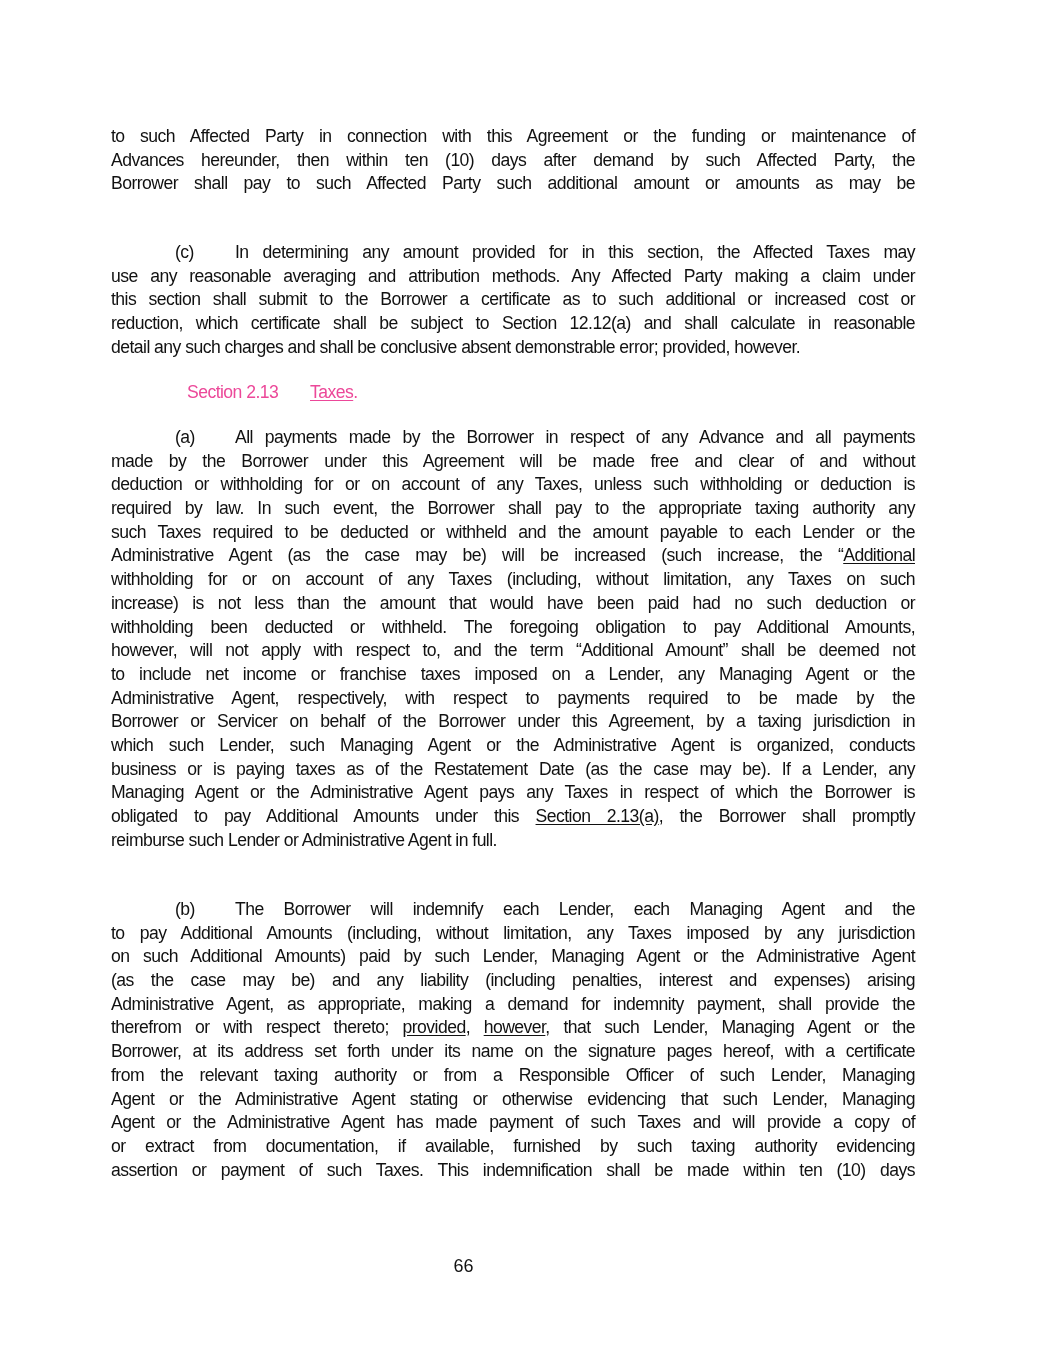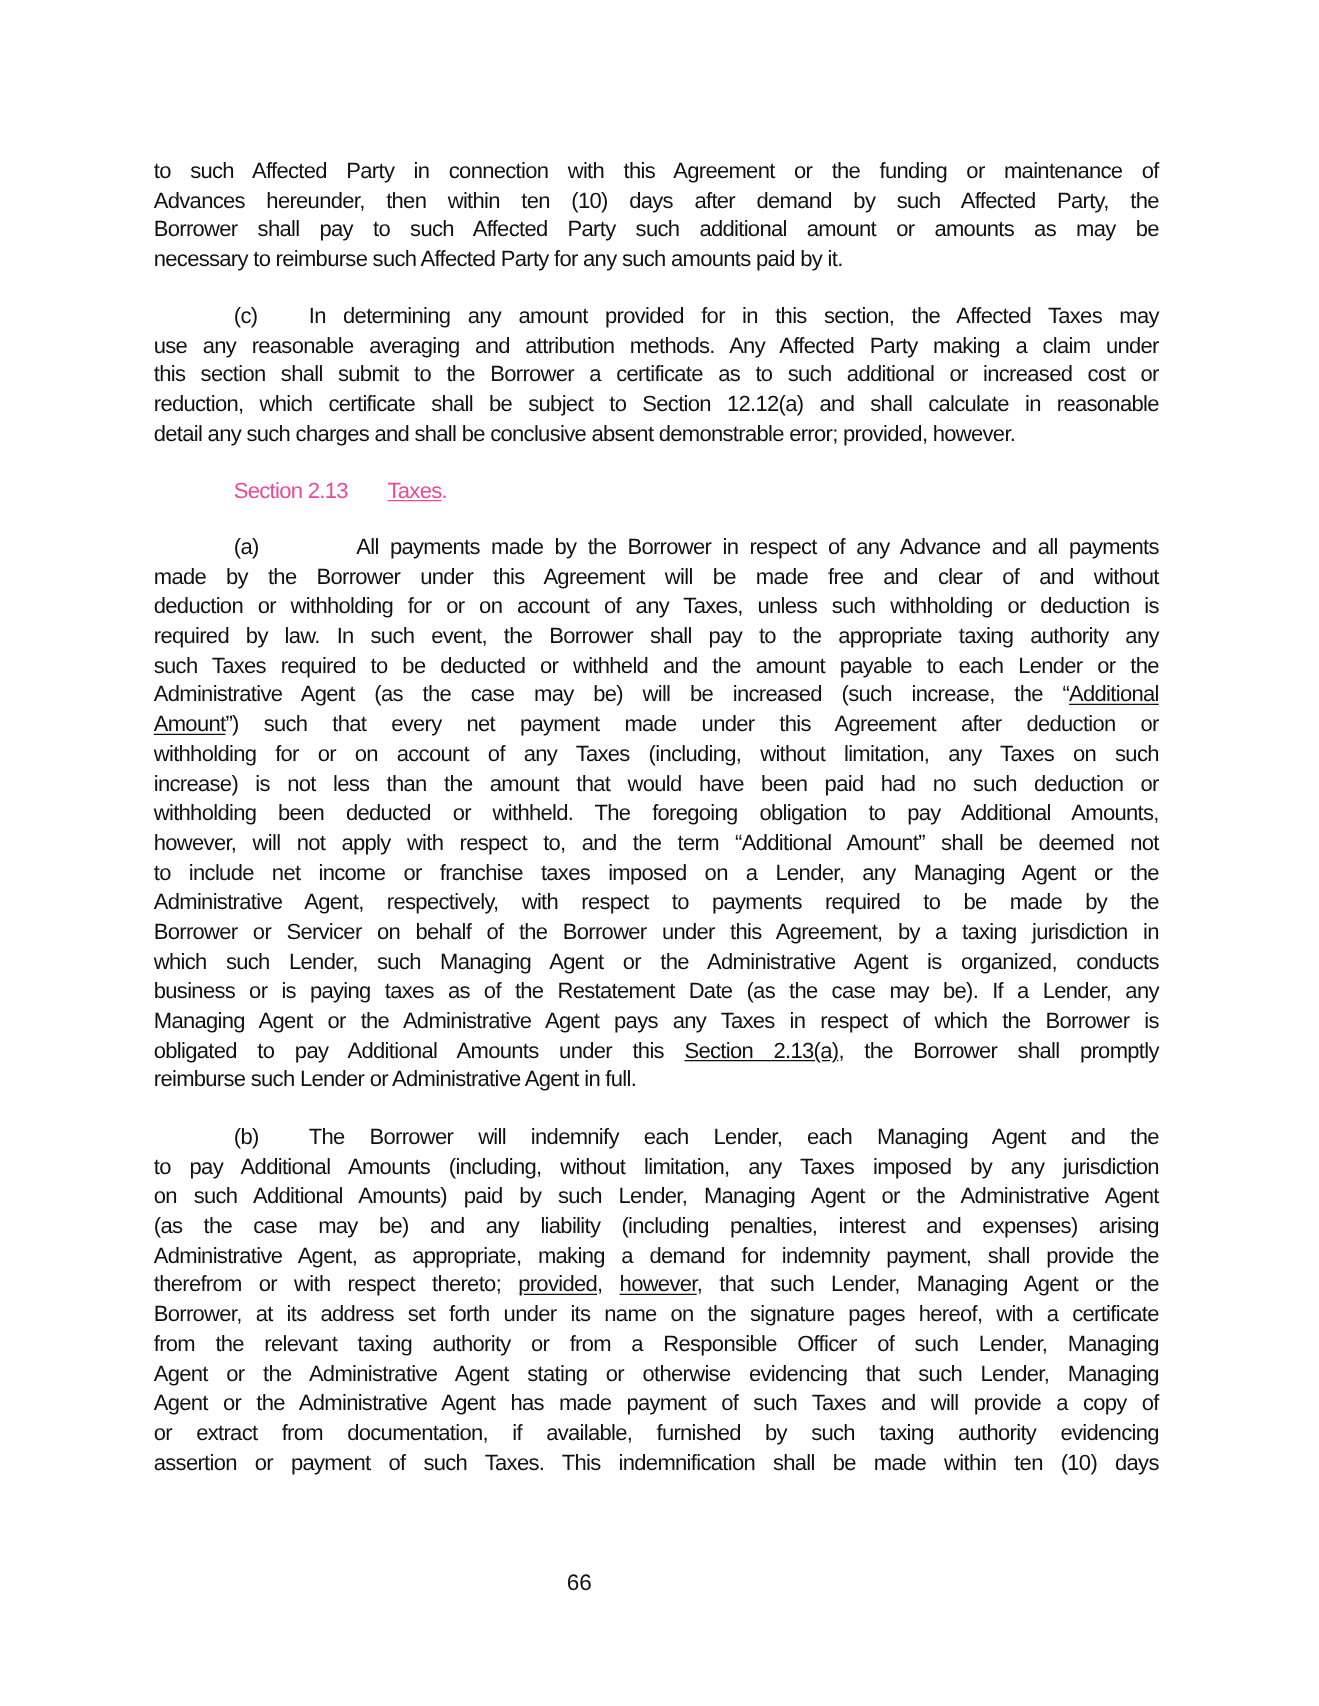--- a/index.html
+++ b/index.html
@@ -1,21 +1,21 @@
 <!DOCTYPE html>
 <html><head>
 <meta charset="utf-8">
 <style>
   html, body { margin: 0; padding: 0; background: #ffffff; }
   body { width: 1055px; height: 1365px; position: relative; overflow: hidden; }
   .page {
     position: absolute; left: 0; top: 0; width: 1055px; height: 1365px; background: #fff;
   }
   .text {
-    position: absolute; left: 123px; width: 804px;
+    position: absolute; left: 111px; width: 804px;
     font-family: "Liberation Sans", sans-serif;
     font-size: 17.6px; color: #111;
     letter-spacing: -0.55px; word-spacing: 0px;
   }
   .line {
     display: block; height: 23.7px; line-height: 23.7px;
     white-space: nowrap; text-align: justify; text-align-last: justify;
   }
   .line.last { text-align-last: left; }
   .u { text-decoration: underline; text-underline-offset: 2px; }
@@ -27,21 +27,20 @@
 </style>
 </head>
 <body>
 
 <div class="page">
 
   <div class="text" style="top:125px;">
     <span class="line">to such Affected Party in connection with this Agreement or the funding or maintenance of</span>
     <span class="line">Advances hereunder, then within ten (10) days after demand by such Affected Party, the</span>
     <span class="line">Borrower shall pay to such Affected Party such additional amount or amounts as may be</span>
-    <span class="line last">necessary to reimburse such Affected Party for any such amounts paid by it.</span>
   </div>
 
   <div class="text" style="top:241px;">
     <span class="line" style="display:flex;">
       <span class="ind1"></span>
       <span class="label">(c)</span>
       <span style="flex:1; text-align:justify; text-align-last:justify;">In determining any amount provided for in this section, the Affected Taxes may</span>
     </span>
     <span class="line">use any reasonable averaging and attribution methods.  Any Affected Party making a claim under</span>
     <span class="line">this section shall submit to the Borrower a certificate as to such additional or increased cost or</span>
@@ -50,31 +49,28 @@
   </div>
 
   <div class="heading" style="top:381px;">
     <span class="num">Section 2.13</span><span class="u">Taxes</span><span>.</span>
   </div>
 
   <div class="text" style="top:426px;">
     <span class="line" style="display:flex;">
       <span class="ind1"></span>
       <span class="label">(a)</span>
-      <span style="flex:1; text-align:justify; text-align-last:justify;margin-left:38px;">All payments made by the Borrower in respect of any Advance and all payments</span>
+      <span style="flex:1; text-align:justify; text-align-last:justify;">All payments made by the Borrower in respect of any Advance and all payments</span>
     </span>
     <span class="line">made by the Borrower under this Agreement will be made free and clear of and without</span>
     <span class="line">deduction or withholding for or on account of any Taxes, unless such withholding or deduction is</span>
     <span class="line">required by law.  In such event, the Borrower shall pay to the appropriate taxing authority any</span>
     <span class="line">such Taxes required to be deducted or withheld and the amount payable to each Lender or the</span>
     <span class="line">
       <span>Administrative Agent (as the case may be) will be increased (such increase, the “</span><span class="u">Additional</span>
-    </span>
-    <span class="line">
-      <span class="u">Amount</span><span>”) such that every net payment made under this Agreement after deduction or</span>
     </span>
     <span class="line">withholding for or on account of any Taxes (including, without limitation, any Taxes on such</span>
     <span class="line">increase) is not less than the amount that would have been paid had no such deduction or</span>
     <span class="line">withholding been deducted or withheld.  The foregoing obligation to pay Additional Amounts,</span>
     <span class="line">however, will not apply with respect to, and the term “Additional Amount” shall be deemed not</span>
     <span class="line">to include net income or franchise taxes imposed on a Lender, any Managing Agent or the</span>
     <span class="line">Administrative Agent, respectively, with respect to payments required to be made by the</span>
     <span class="line">Borrower or Servicer on behalf of the Borrower under this Agreement, by a taxing jurisdiction in</span>
     <span class="line">which such Lender, such Managing Agent or the Administrative Agent is organized, conducts</span>
     <span class="line">business or is paying taxes as of the Restatement Date (as the case may be).  If a Lender, any</span>

